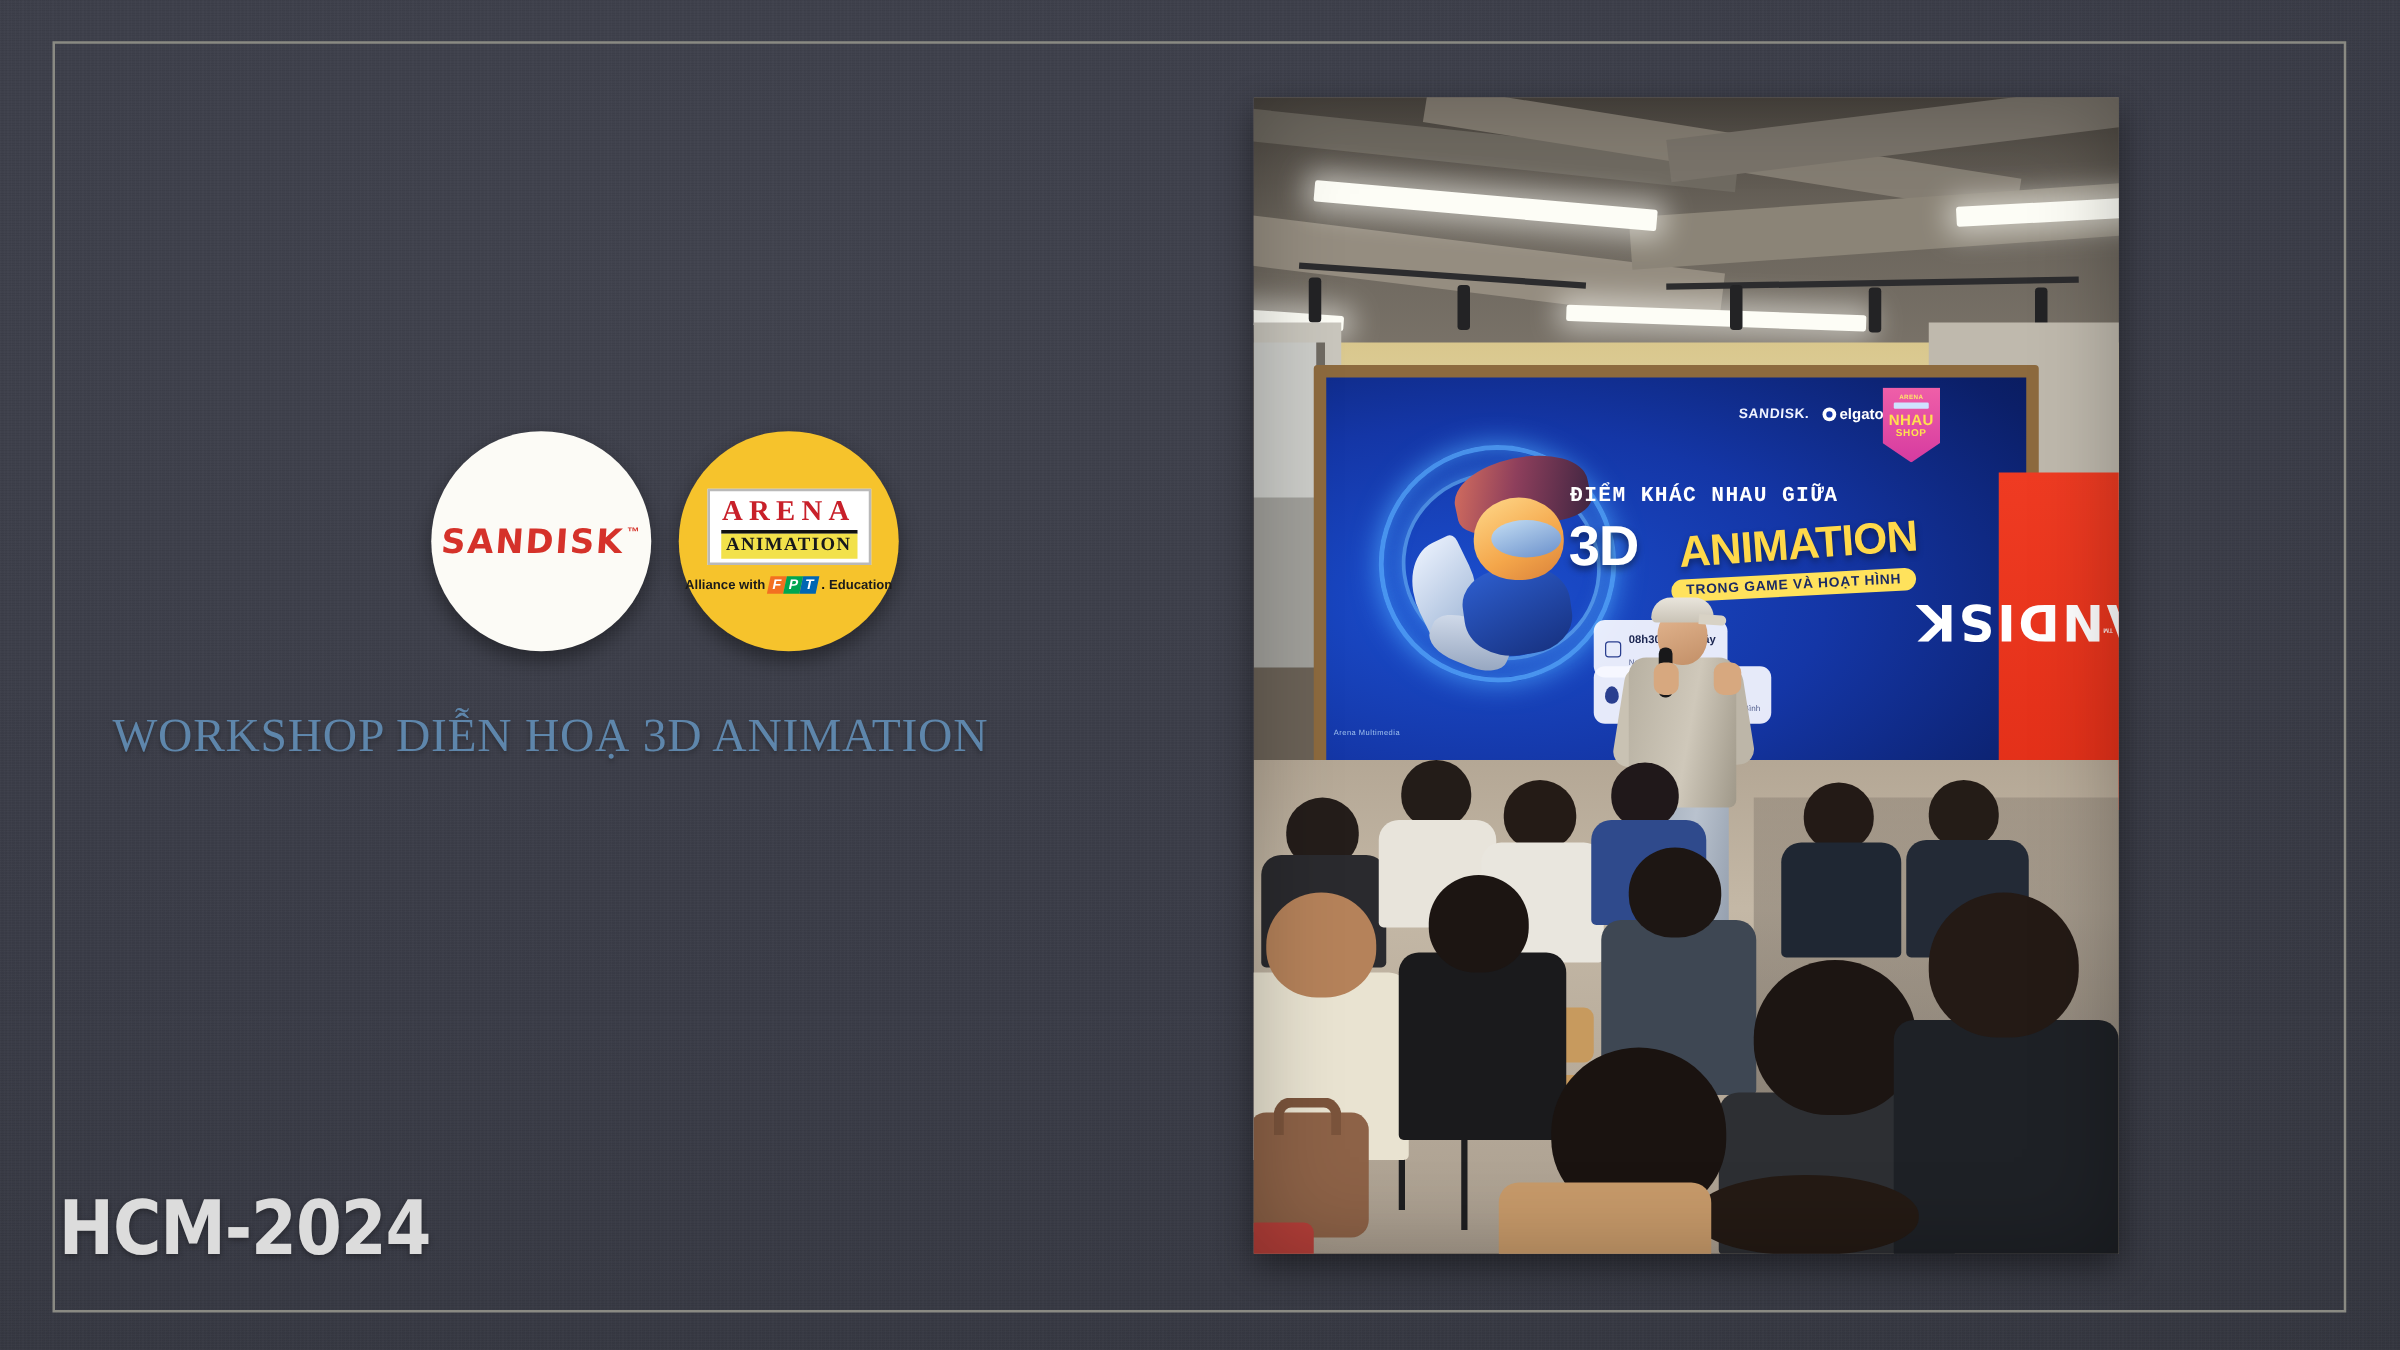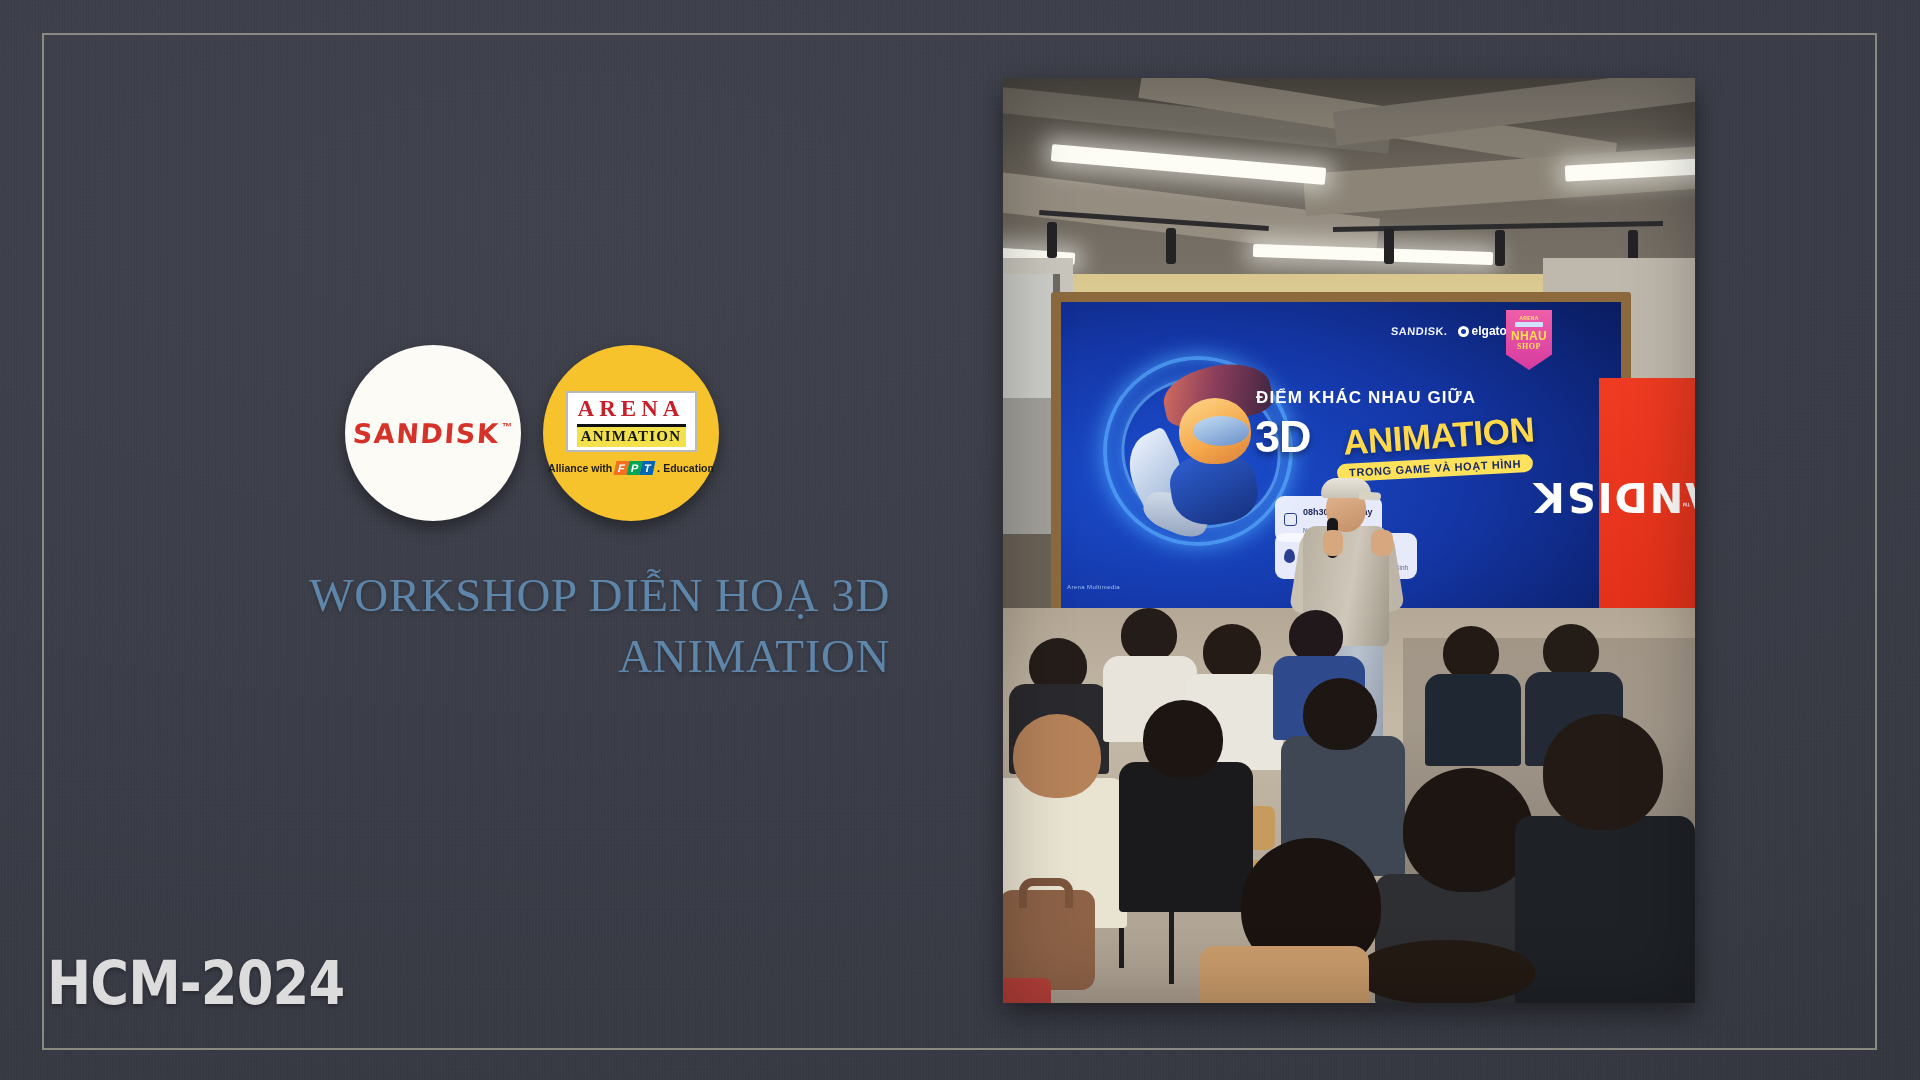--- a/index.html
+++ b/index.html
@@ -82,23 +82,23 @@
     display:inline-block; color:#fff; font-weight:700; font-size:11px;
     padding:1px 3px; transform:skewX(-12deg);
   }
   .fpt .f{ background:#f37021; }
   .fpt .p{ background:#00a651; }
   .fpt .t{ background:#0066b3; }
   .fpt-dot{ font-size:11px; color:#111; font-weight:700; }
 
   .headline{
     position:absolute; left:90px; top:565px; width:800px;
-    text-align:right;
+    text-align:left;
     font-family:"Liberation Serif", serif;
-    font-size:47px; line-height:1.30;
+    font-size:38px; line-height:1.30;
     color:#5e86ab; letter-spacing:.6px;
     text-shadow:0 2px 4px rgba(0,0,0,.25);
   }
 
   .footer-label{
     position:absolute; left:47px; bottom:62px;
     font-size:60px; font-weight:700;
     color:#dcdcdc; letter-spacing:-1px;
     transform:scaleX(.88); transform-origin:left bottom;
     font-family:"DejaVu Sans", sans-serif;
@@ -176,23 +176,23 @@
   .elgato-dot::after{ content:""; position:absolute; left:3px; top:3px; width:5px; height:5px;
     border-radius:50%; background:#1436a6; }
   .wsbadge{ left:503px; top:232px; width:46px; height:60px;
     background:linear-gradient(#ef5fa8,#d63ba0);
     clip-path:polygon(0 0,100% 0,100% 74%,50% 100%,0 74%);
     display:flex; flex-direction:column; align-items:center; justify-content:flex-start;
     padding-top:5px; gap:1px; }
   .ws-top{ font-size:5px; color:#ffe46b; font-weight:700; letter-spacing:.3px; }
   .ws-bar{ width:28px; height:5px; background:#cfe3ff; border-radius:1px; }
   .ws-work{ font-size:12px; font-weight:700; color:#ffe14f; letter-spacing:.3px; line-height:1; margin-top:2px; }
-  .ws-shop{ font-size:8px; font-weight:700; color:#ffe14f; letter-spacing:.5px; line-height:1;font-family:Liberation Serif, serif; }
-
-  .slide-kicker{ left:253px; top:310px; color:#fff; font-size:17px; font-weight:700; letter-spacing:1.1px; }
+  .ws-shop{ font-size:8px; font-weight:700; color:#ffe14f; letter-spacing:.5px; line-height:1; }
+
+  .slide-kicker{ left:253px; top:310px; color:#fff; font-size:17px; font-weight:700; letter-spacing:1.1px;font-family:Liberation Mono, monospace; }
   .slide-3d{ left:252px; top:336px; font-size:45px; font-weight:700; color:#fff;
     letter-spacing:-1px; line-height:1; text-shadow:0 3px 6px rgba(0,0,0,.45); }
   .slide-anim{ left:340px; top:340px; font-size:35px; font-weight:700; color:#ffd94a;
     letter-spacing:-.5px; line-height:1; transform:rotate(-4deg); text-shadow:0 3px 6px rgba(0,0,0,.4); }
   .slide-sub{ left:334px; top:381px; background:#ffe25c; color:#1b2a63;
     font-size:11px; font-weight:700; padding:3px 12px; border-radius:11px; letter-spacing:.6px;
     transform:rotate(-3deg); }
   .chip{ background:rgba(246,248,255,.93); border-radius:9px; padding:5px 9px;
     display:flex; align-items:center; gap:6px; }
   .chip1{ left:272px; top:418px; }

